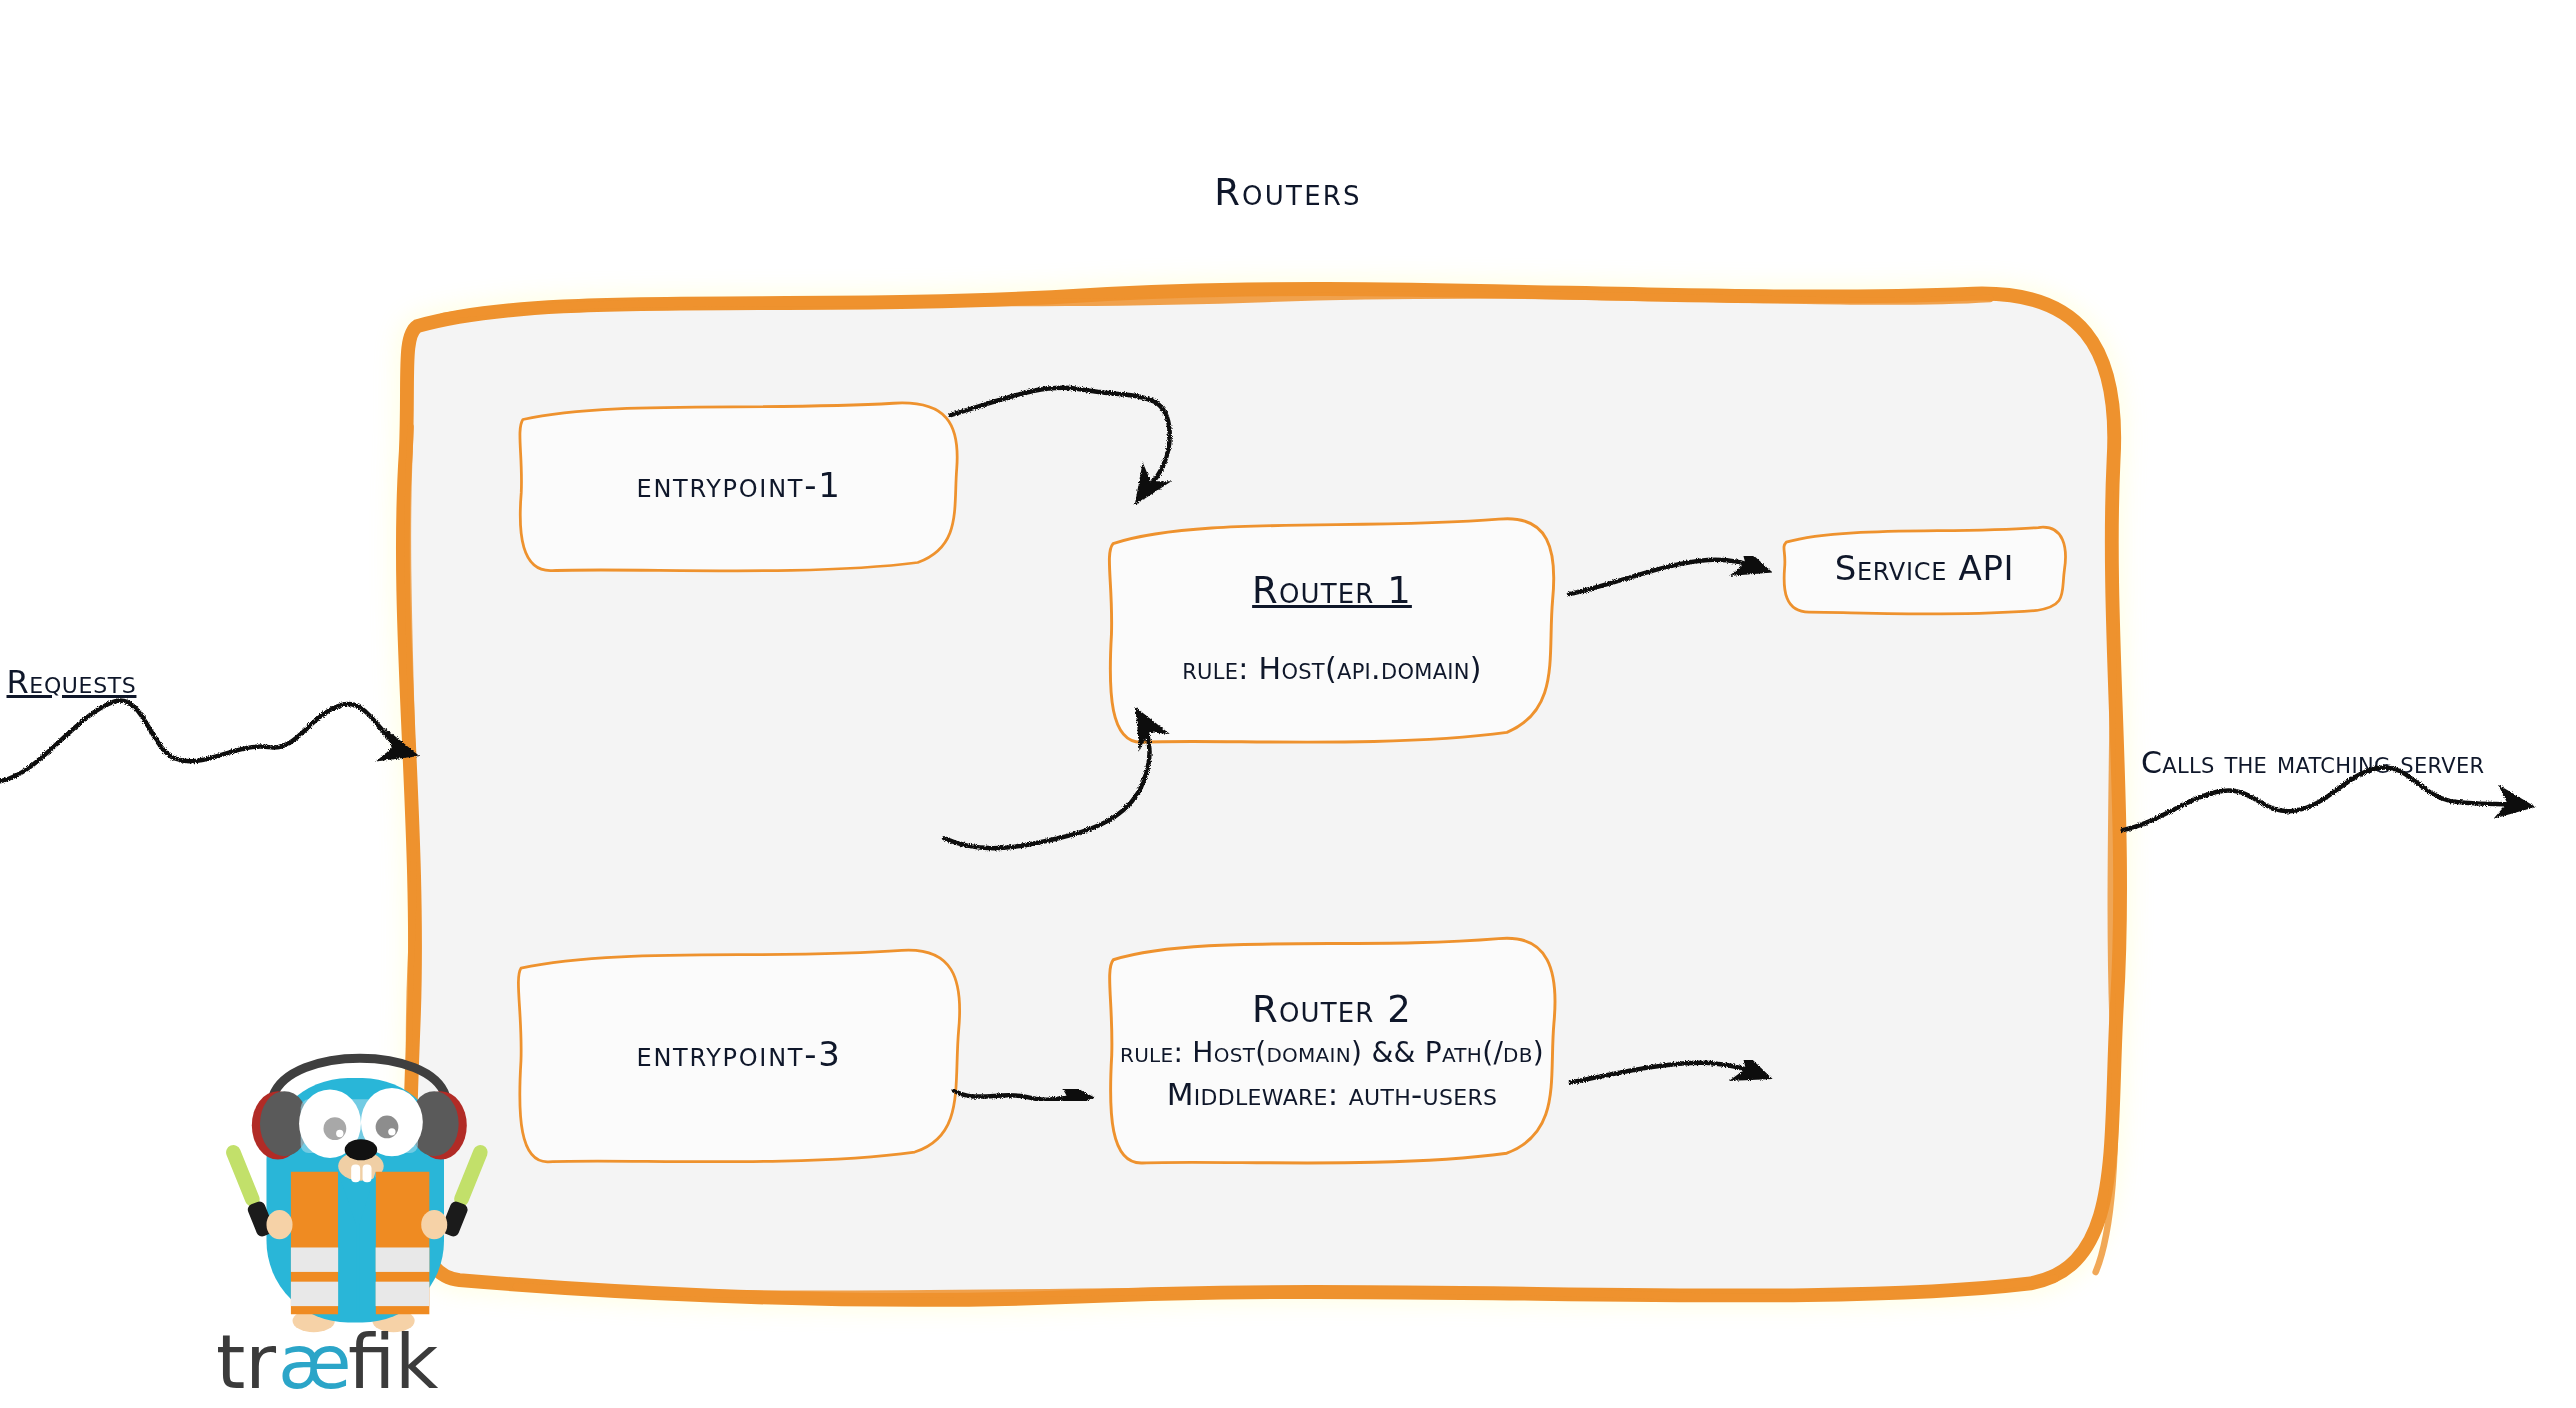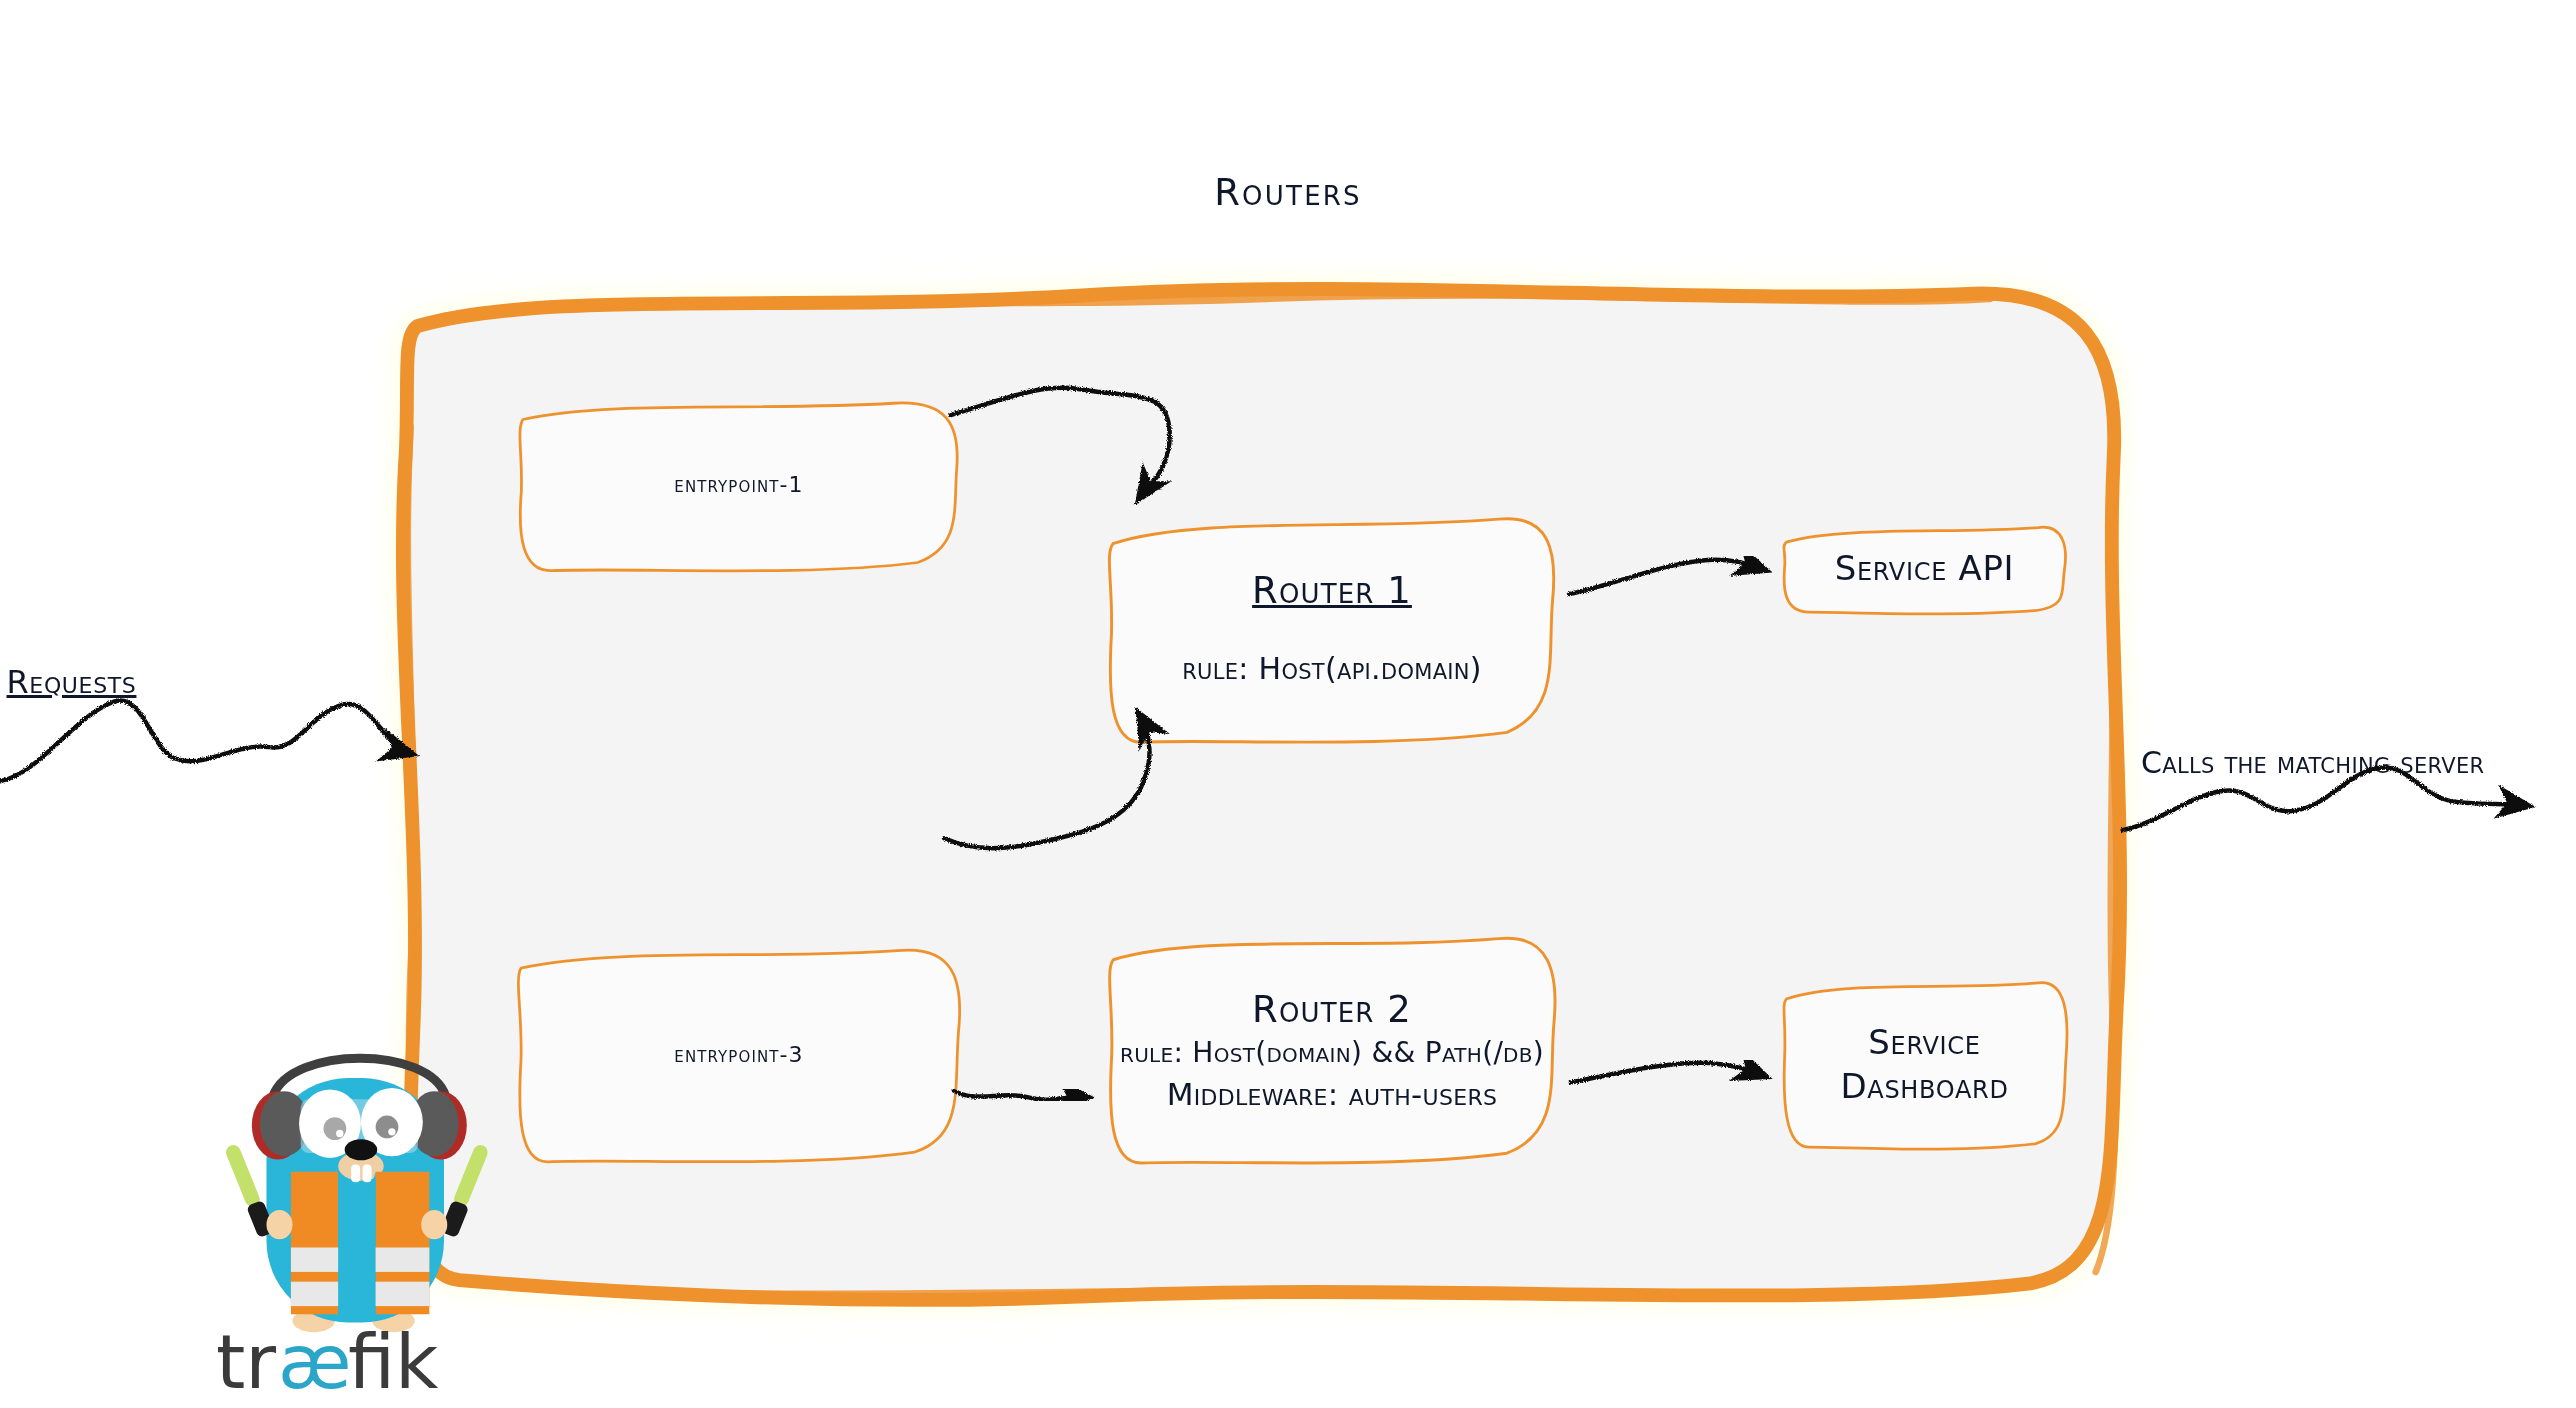--- a/index.html
+++ b/index.html
@@ -71,21 +71,21 @@
     flex-direction: column;
     align-items: center;
     justify-content: center;
     text-align: center;
     padding: 0 19.5px;
     box-sizing: border-box;
   }
 
   
   .ep-label {
-    font-size: 22px;
+    font-size: 34px;
     letter-spacing: 0.05em;
     text-transform: lowercase;
   }
   #entrypoint-1 { left: 511px; top: 387px;  width: 456px; height: 195px; }
   #entrypoint-2 { left: 511px; top: 637px;  width: 456px; height: 202px; }
   #entrypoint-3 { left: 511px; top: 934px; width: 456px; height: 240px; }
 
   
   #router-1 { left: 1100px; top: 498px;  width: 464px; height: 258px; }
   #router-2 { left: 1100px; top: 924px; width: 464px; height: 252px; }
@@ -245,31 +245,20 @@
     <svg width="293" height="96" viewBox="0 0 360 118">
       <path d="M10,26 C 80,6 220,16 320,8 C 352,4 356,34 352,60
                C 348,88 356,104 318,110 C 220,118 90,112 38,112
                C 8,112 6,84 8,58 C 10,38 4,32 10,26 Z" fill="#fbfbfb" stroke="#ee922e" stroke-width="3.4" stroke-linejoin="round"></path>
     </svg>
     <div class="box-content">
       <span class="hand service-label">Service API</span>
     </div>
   </div>
 
-  <div class="sketch-box" id="service-dashboard">
-    <svg width="293" height="183" viewBox="0 0 360 225">
-      <path d="M10,32 C 80,8 220,22 320,12 C 354,8 358,52 354,104
-               C 350,156 358,198 316,210 C 220,222 90,214 38,214
-               C 8,214 6,156 8,104 C 10,58 4,40 10,32 Z" fill="#fbfbfb" stroke="#ee922e" stroke-width="3.4" stroke-linejoin="round"></path>
-    </svg>
-    <div class="box-content">
-      <span class="hand service-label">Service</span>
-      <span class="hand service-label">Dashboard</span>
-    </div>
-  </div>
 
   <div id="requests-label" class="hand">Requests</div>
   <div id="calls-label" class="hand">Calls the matching server</div>
 
   <svg id="arrow-layer" viewBox="0 0 3165 1730">
     <defs>
       <marker id="ah" viewBox="0 0 14 12" refX="11" refY="6" markerWidth="9" markerHeight="9" orient="auto-start-reverse">
         <path d="M0,0 L14,6 L0,12 L4,6 Z" fill="#111"></path>
       </marker>
       <filter id="rough">

